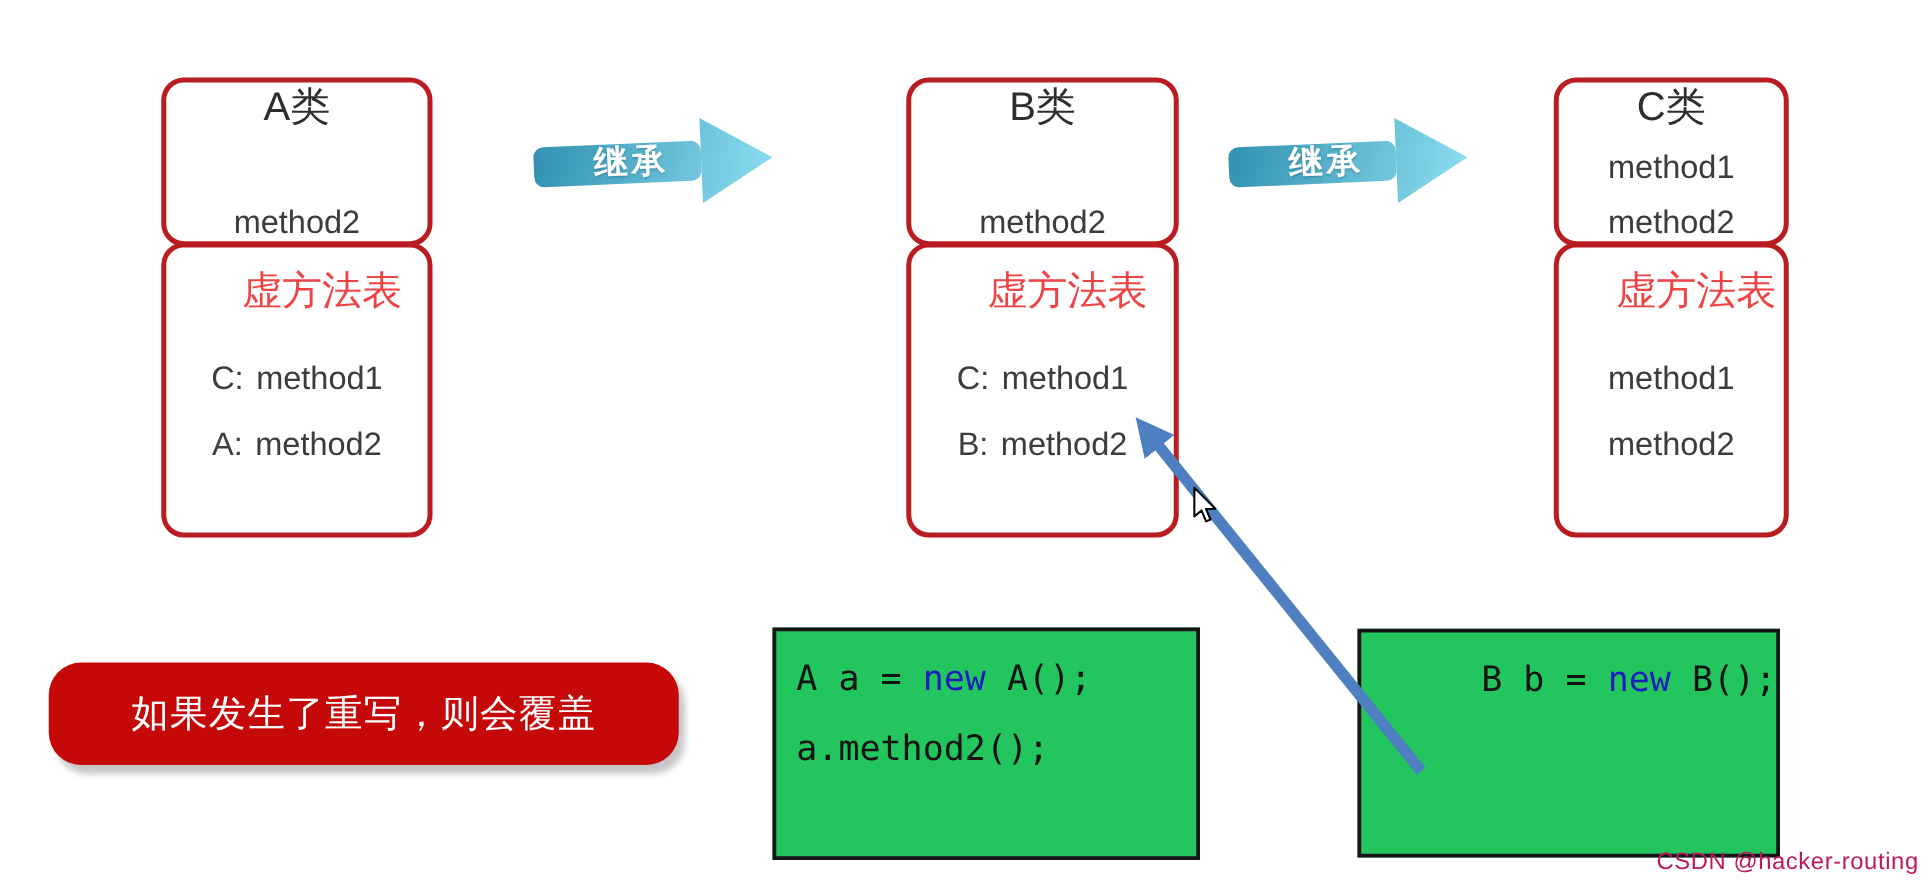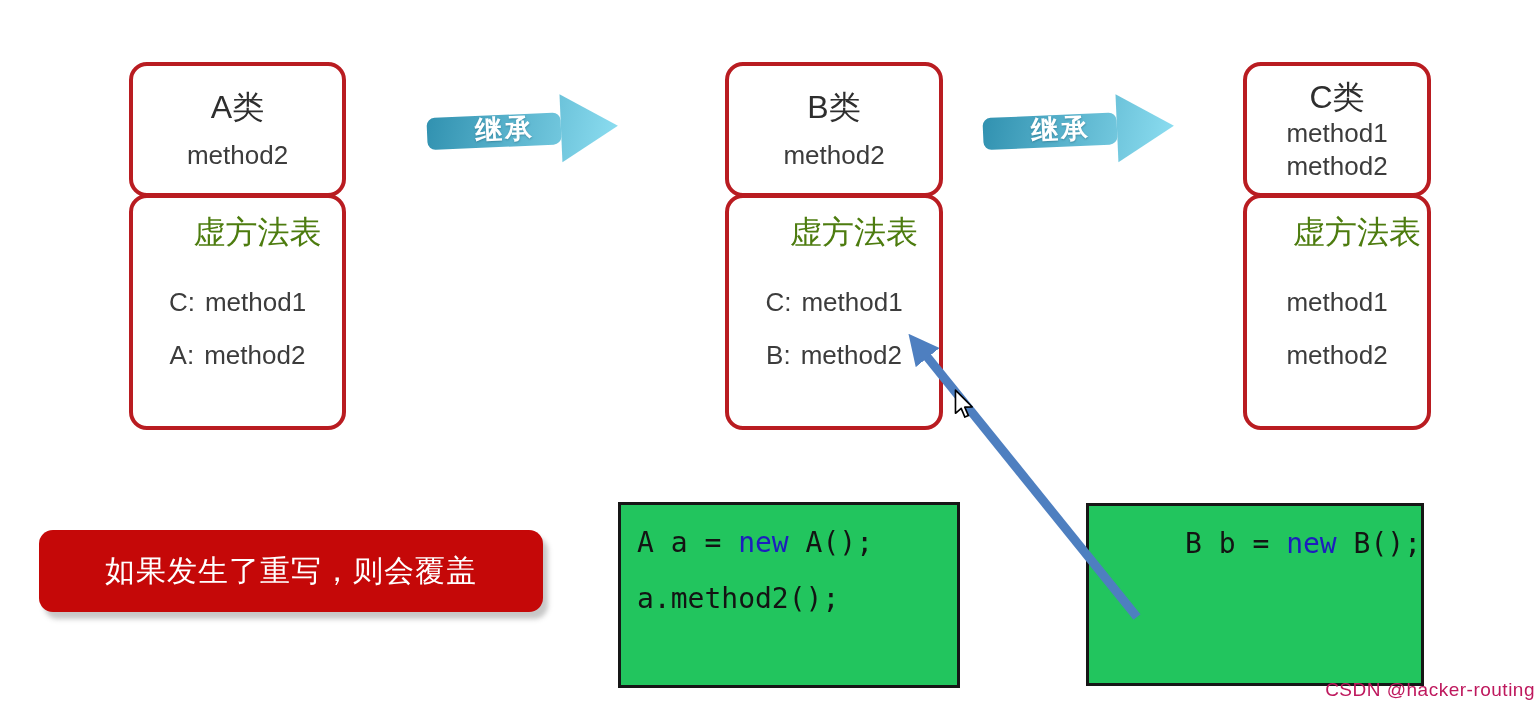--- a/index.html
+++ b/index.html
@@ -6,49 +6,49 @@
   html,body { background:#ffffff; }
   .canvas {
     position:relative; width:1537px; height:706px; background:#ffffff;
     font-family:"Liberation Sans","DejaVu Sans",sans-serif; overflow:hidden;
   }
 
   
   .cls-group { position:absolute; top:62px; }
   .cls-box {
     height:135px; border:4px solid #b91c21; border-radius:18px; background:#fff;
-    display:flex; flex-direction:column; align-items:center; justify-content:center;
+    display:flex; flex-direction:column; align-items:center; justify-content:space-between;
     gap:13px; position:relative; z-index:2;
   }
   .cls-box.tight { gap:1px; }
   .cls-title { font-size:32px; color:#2e2e2e; line-height:38px; }
   .cls-method { font-size:26px; color:#3c3c3c; line-height:32px; }
   .vt-box {
     height:236px; margin-top:-3px; border:4px solid #b91c21; border-radius:18px;
     background:#fff; position:relative; z-index:1;
   }
-  .vt-title { text-align:center; margin-top:14px; font-size:32px; color:#4d7c0f; line-height:40px;padding-left:40px; }
+  .vt-title { text-align:center; margin-top:14px; font-size:32px; color:#ef4444; line-height:40px;padding-left:40px; }
   .vt-entries { margin-top:34px; display:flex; flex-direction:column; gap:21px; align-items:center; }
   .vt-entry { font-size:26px; color:#3c3c3c; display:flex; line-height:32px; }
   .vt-prefix { margin-right:10px; }
   .vt-prefix:empty { margin-right:0; }
 
   
   .inherit-arrow { position:absolute; width:196px; height:80px; transform:rotate(-2.5deg); }
   .inherit-arrow svg { display:block; width:100%; height:100%; }
   .inherit-label {
     position:absolute; left:20px; top:50%; width:120px; transform:translateY(-54%);
     text-align:center; color:#ffffff; font-weight:bold; font-size:27px; letter-spacing:3px;
     text-shadow:0 1px 2px rgba(0,60,80,0.35);
   }
 
   
   .banner {
     position:absolute; left:39px; top:530px; width:504px; height:82px;
-    background:#c50808; border-radius:14px; color:#ffffff;
+    background:#c50808; border-radius:26px; color:#ffffff;
     display:flex; align-items:center; justify-content:center;
     font-size:30px; letter-spacing:1px;
     box-shadow:5px 7px 5px rgba(130,130,130,0.45);
   }
 
   
   .code-box {
     position:absolute; background:#22c55e; border:3px solid #161616;
     padding:21px 0 0 16px;
     font-family:"DejaVu Sans Mono","Liberation Mono",monospace;

